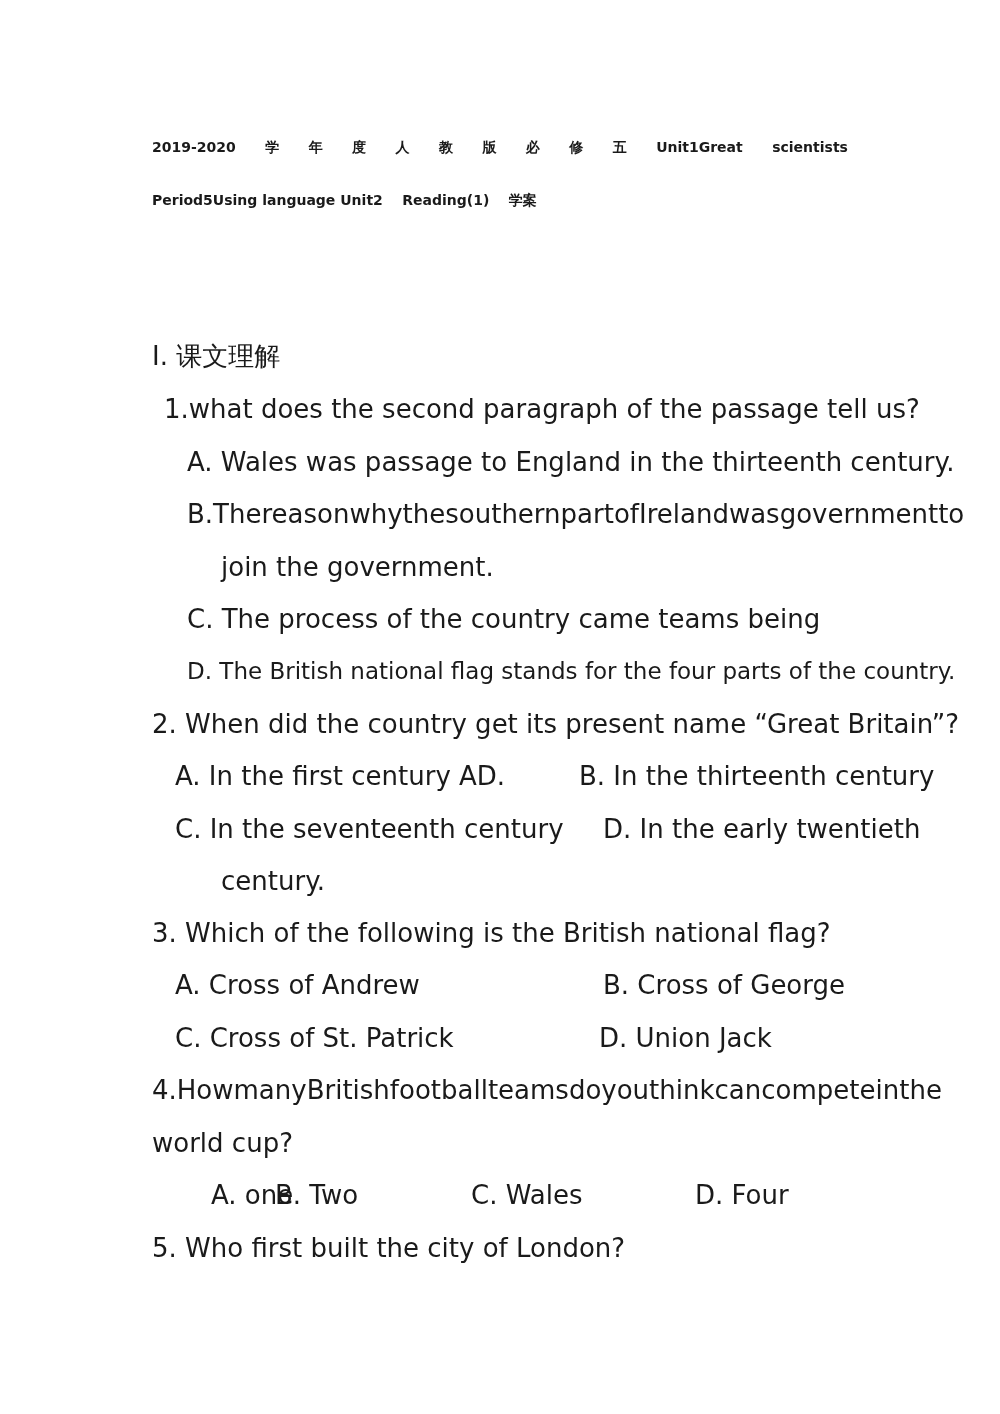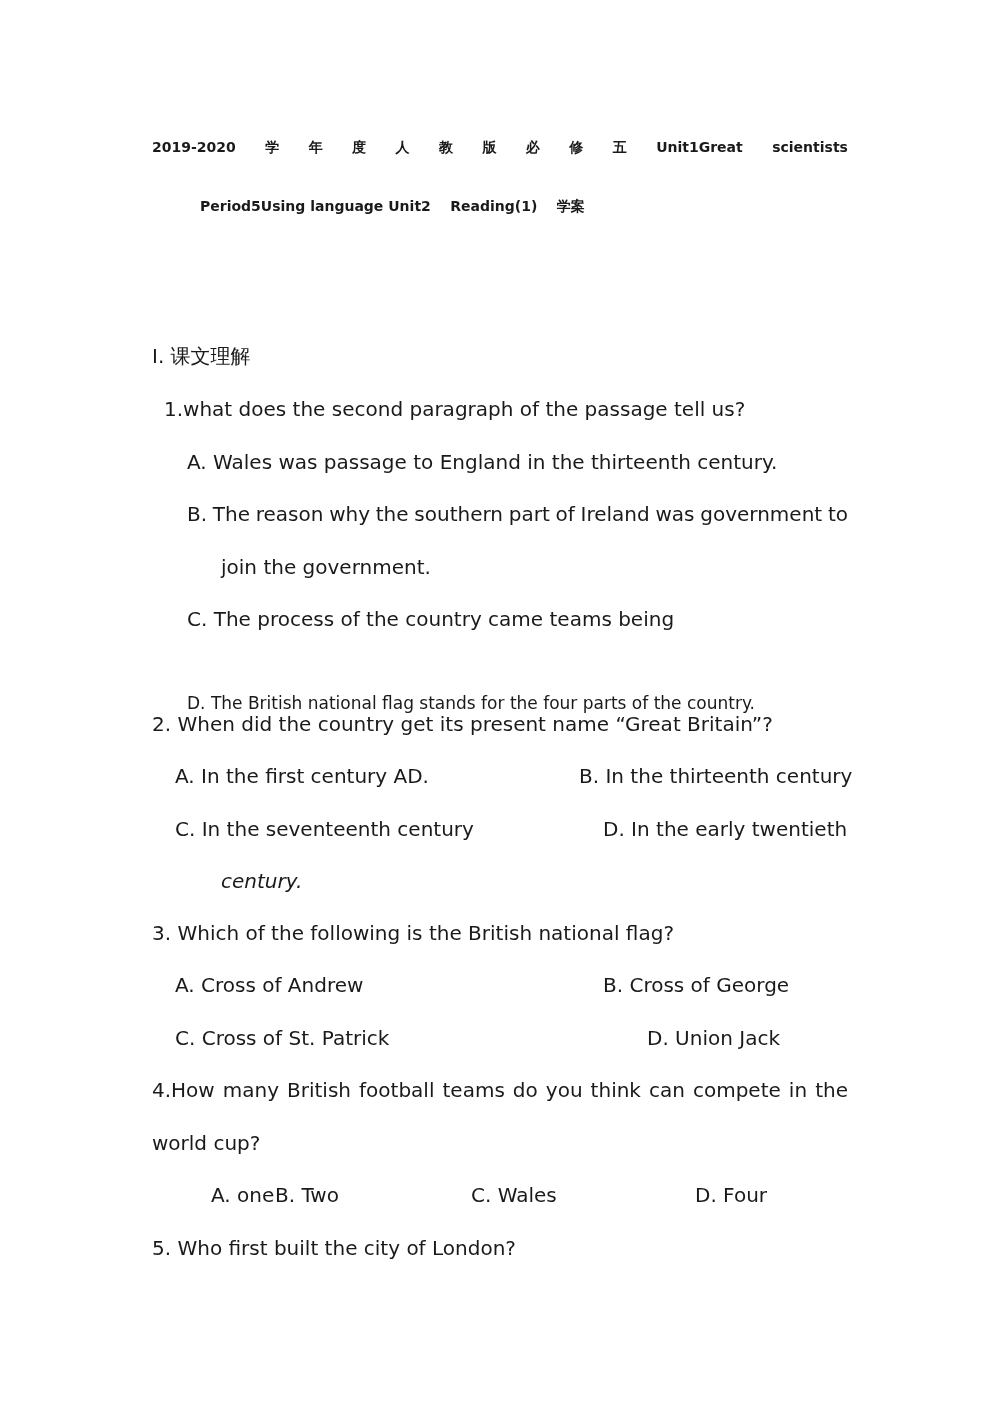--- a/index.html
+++ b/index.html
@@ -3,21 +3,21 @@
 <meta charset="utf-8">
 <style>
   html, body { margin: 0; padding: 0; background: #ffffff; }
   body {
     width: 1000px; height: 1414px; position: relative; overflow: hidden;
     font-family: "DejaVu Sans", "Liberation Sans", sans-serif;
     color: #1a1a1a;
   }
   .line {
     position: absolute; white-space: nowrap;
-    font-size: 20px; line-height: 26px;
+    font-size: 26px; line-height: 26px;
   }
   .title {
     font-weight: bold; font-size: 14px; line-height: 28px;
   }
   .justify {
     display: flex; justify-content: space-between;
   }
 </style>
 </head>
 <body>
@@ -32,21 +32,21 @@
     <span>人</span>
     <span>教</span>
     <span>版</span>
     <span>必</span>
     <span>修</span>
     <span>五</span>
     <span>Unit1Great</span>
     <span>scientists</span>
   </div>
 
-  <div class="line title" style="left:152px; top:192px;margin-left:48px;">Period5Using language Unit2&nbsp;&nbsp;&nbsp; Reading(1)&nbsp;&nbsp;&nbsp; 学案</div>
+  <div class="line title" style="left:152px; top:186px;">Period5Using language Unit2&nbsp;&nbsp;&nbsp; Reading(1)&nbsp;&nbsp;&nbsp; 学案</div>
 
   <div class="line" style="left:152px; top:343px;">I. 课文理解</div>
 
   <div class="line" style="left:164px; top:396px;">1.what does the second paragraph of the passage tell us?</div>
   <div class="line" style="left:187px; top:449px;">A. Wales was passage to England in the thirteenth century.</div>
   <div class="line justify" style="left:187px; top:501px; width:661px;">
     <span>B.</span>
     <span>The</span>
     <span>reason</span>
     <span>why</span>
@@ -54,34 +54,34 @@
     <span>southern</span>
     <span>part</span>
     <span>of</span>
     <span>Ireland</span>
     <span>was</span>
     <span>government</span>
     <span>to</span>
   </div>
   <div class="line" style="left:221px; top:554px;">join the government.</div>
   <div class="line" style="left:187px; top:606px;">C. The process of the country came teams being</div>
-  <div class="line" style="left:187px; top:658px; width:661px; font-size:17px;margin-top:32px;">D. The British national flag stands for the four parts of the country.</div>
+  <div class="line" style="left:187px; top:658px; width:661px; font-size:23px;">D. The British national flag stands for the four parts of the country.</div>
 
   <div class="line" style="left:152px; top:711px;">2. When did the country get its present name “Great Britain”?</div>
   <div class="line" style="left:175px; top:763px;">A. In the first century AD.</div>
   <div class="line" style="left:579px; top:763px;">B. In the thirteenth century</div>
   <div class="line" style="left:175px; top:816px;">C. In the seventeenth century</div>
   <div class="line" style="left:603px; top:816px;">D. In the early twentieth</div>
-  <div class="line" style="left:221px; top:868px;font-style:italic;">century.</div>
+  <div class="line" style="left:221px; top:868px;">century.</div>
 
   <div class="line" style="left:152px; top:920px;">3. Which of the following is the British national flag?</div>
   <div class="line" style="left:175px; top:972px;">A. Cross of Andrew</div>
   <div class="line" style="left:603px; top:972px;">B. Cross of George</div>
   <div class="line" style="left:175px; top:1025px;">C. Cross of St. Patrick</div>
-  <div class="line" style="left:599px; top:1025px;margin-left:48px;">D. Union Jack</div>
+  <div class="line" style="left:599px; top:1025px;">D. Union Jack</div>
 
   <div class="line justify" style="left:152px; top:1077px; width:696px;">
     <span>4.How</span>
     <span>many</span>
     <span>British</span>
     <span>football</span>
     <span>teams</span>
     <span>do</span>
     <span>you</span>
     <span>think</span>

